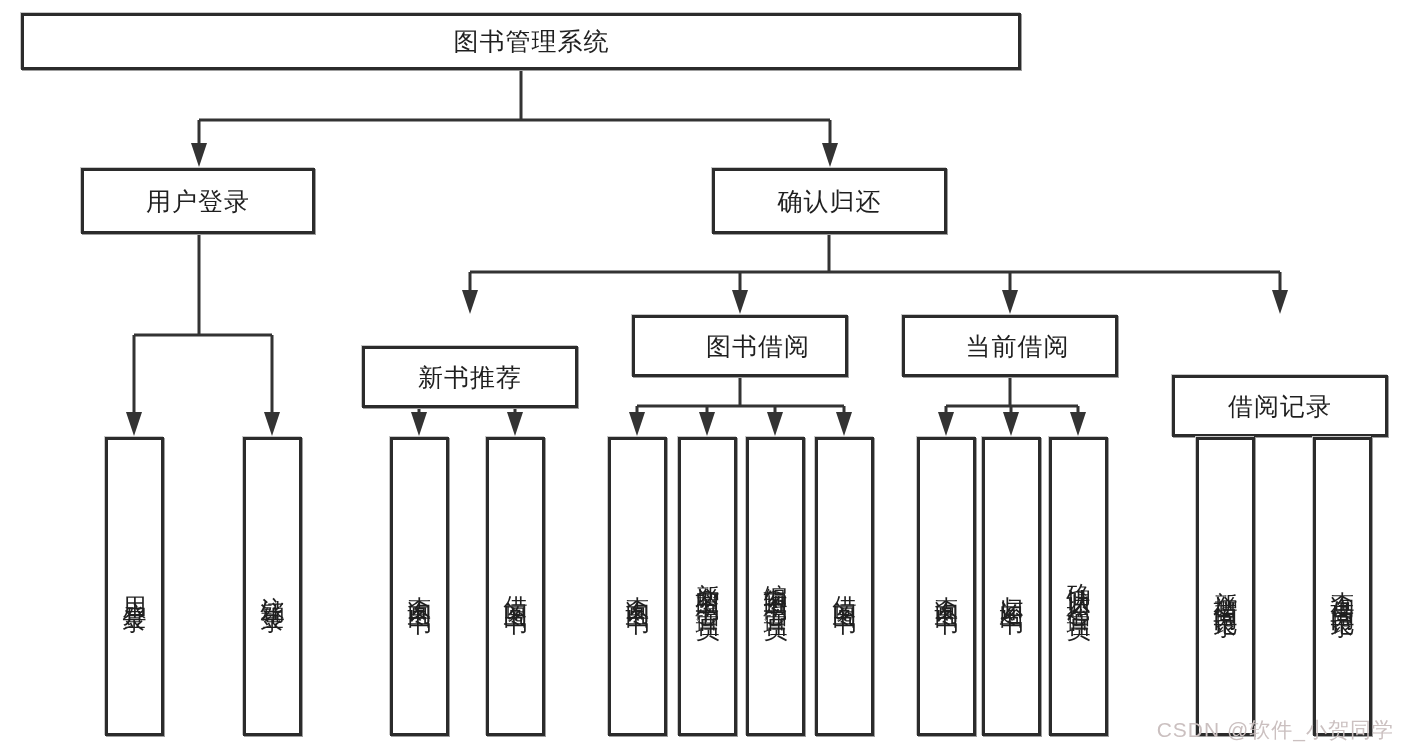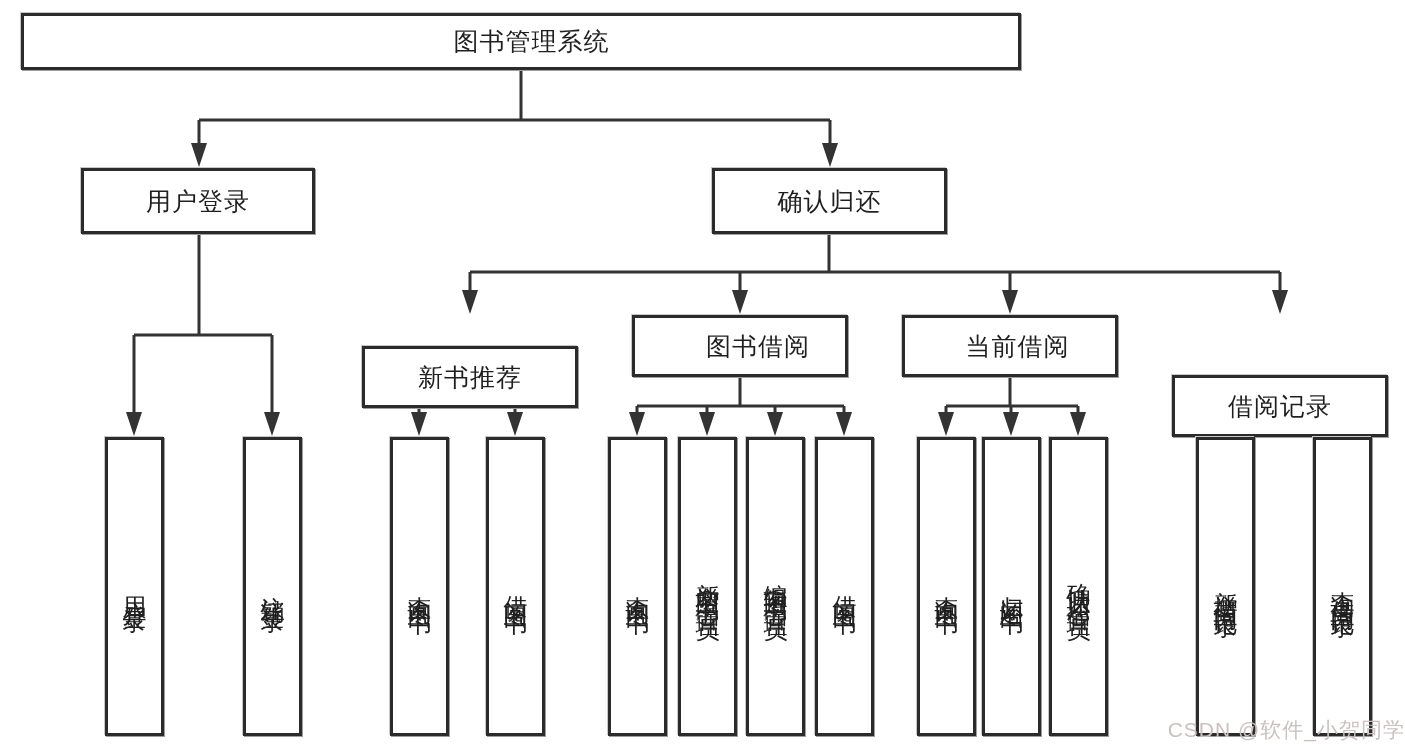--- a/index.html
+++ b/index.html
@@ -31,21 +31,21 @@
     box-sizing: border-box;
     line-height: 1;
   }
   .box.v {
     writing-mode: vertical-rl;
     font-size: 24px;
     letter-spacing: 5px;
   }
   .watermark {
     position: absolute;
-    right: 0;
+    right: 11px;
     bottom: 3px;
     font-size: 21px;
     color: #cbc0c0;
     letter-spacing: 1px;
     white-space: nowrap;
   }
 </style>
 </head>
 <body>
 

